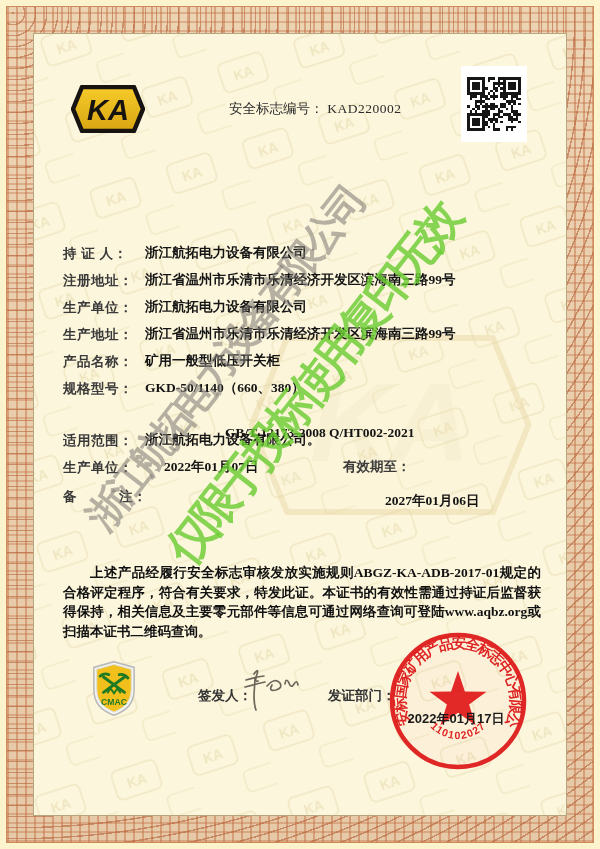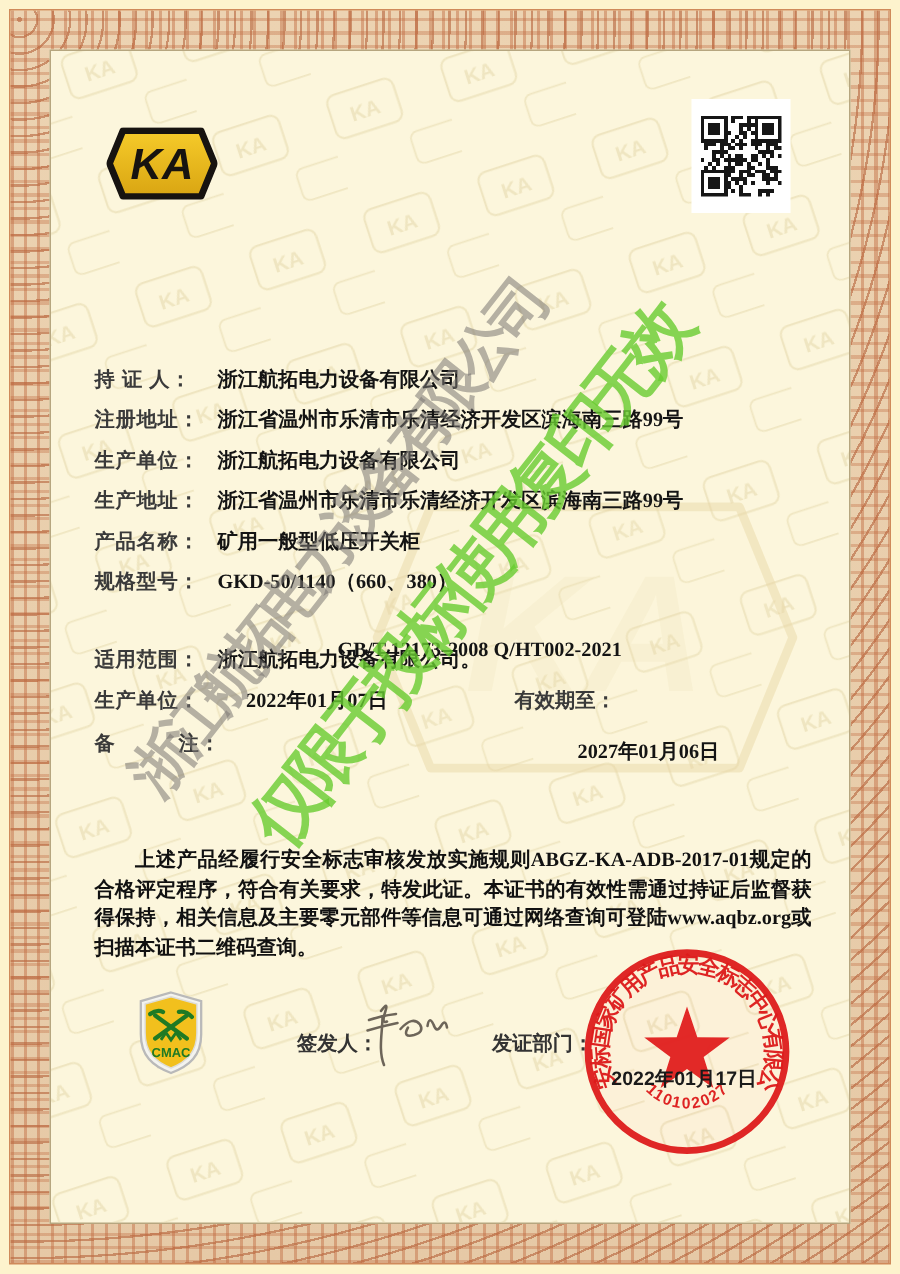--- a/index.html
+++ b/index.html
@@ -83,20 +83,24 @@
           <linearGradient id="kg" x1="0" y1="0" x2="0" y2="1">
             <stop offset="0" stop-color="#f6cb2a"></stop>
               <stop offset="1" stop-color="#d9a512"></stop>
           </linearGradient>
         </defs>
         <polygon points="22,4 126,4 144,48 126,92 22,92 4,48" fill="url(#kg)" stroke="#171310" stroke-width="9" stroke-linejoin="round"></polygon>
         <text x="74" y="69" text-anchor="middle" font-size="58" font-weight="bold" font-style="italic" font-family="Liberation Sans, DejaVu Sans, sans-serif" fill="#171310">KA</text>
       </svg>
     </div>
 
+    <div class="markline">
+      <span>安全标志编号：</span>
+      <span class="num">KAD220002</span>
+    </div>
 
     <div class="qrbox">
       <svg id="qr" width="54" height="54" viewBox="0 0 21 21" shape-rendering="crispEdges">
           <rect x="0" y="0" width="1" height="1" fill="#161616"></rect>
           <rect x="1" y="0" width="1" height="1" fill="#161616"></rect>
           <rect x="2" y="0" width="1" height="1" fill="#161616"></rect>
           <rect x="3" y="0" width="1" height="1" fill="#161616"></rect>
           <rect x="4" y="0" width="1" height="1" fill="#161616"></rect>
           <rect x="5" y="0" width="1" height="1" fill="#161616"></rect>
           <rect x="6" y="0" width="1" height="1" fill="#161616"></rect>

